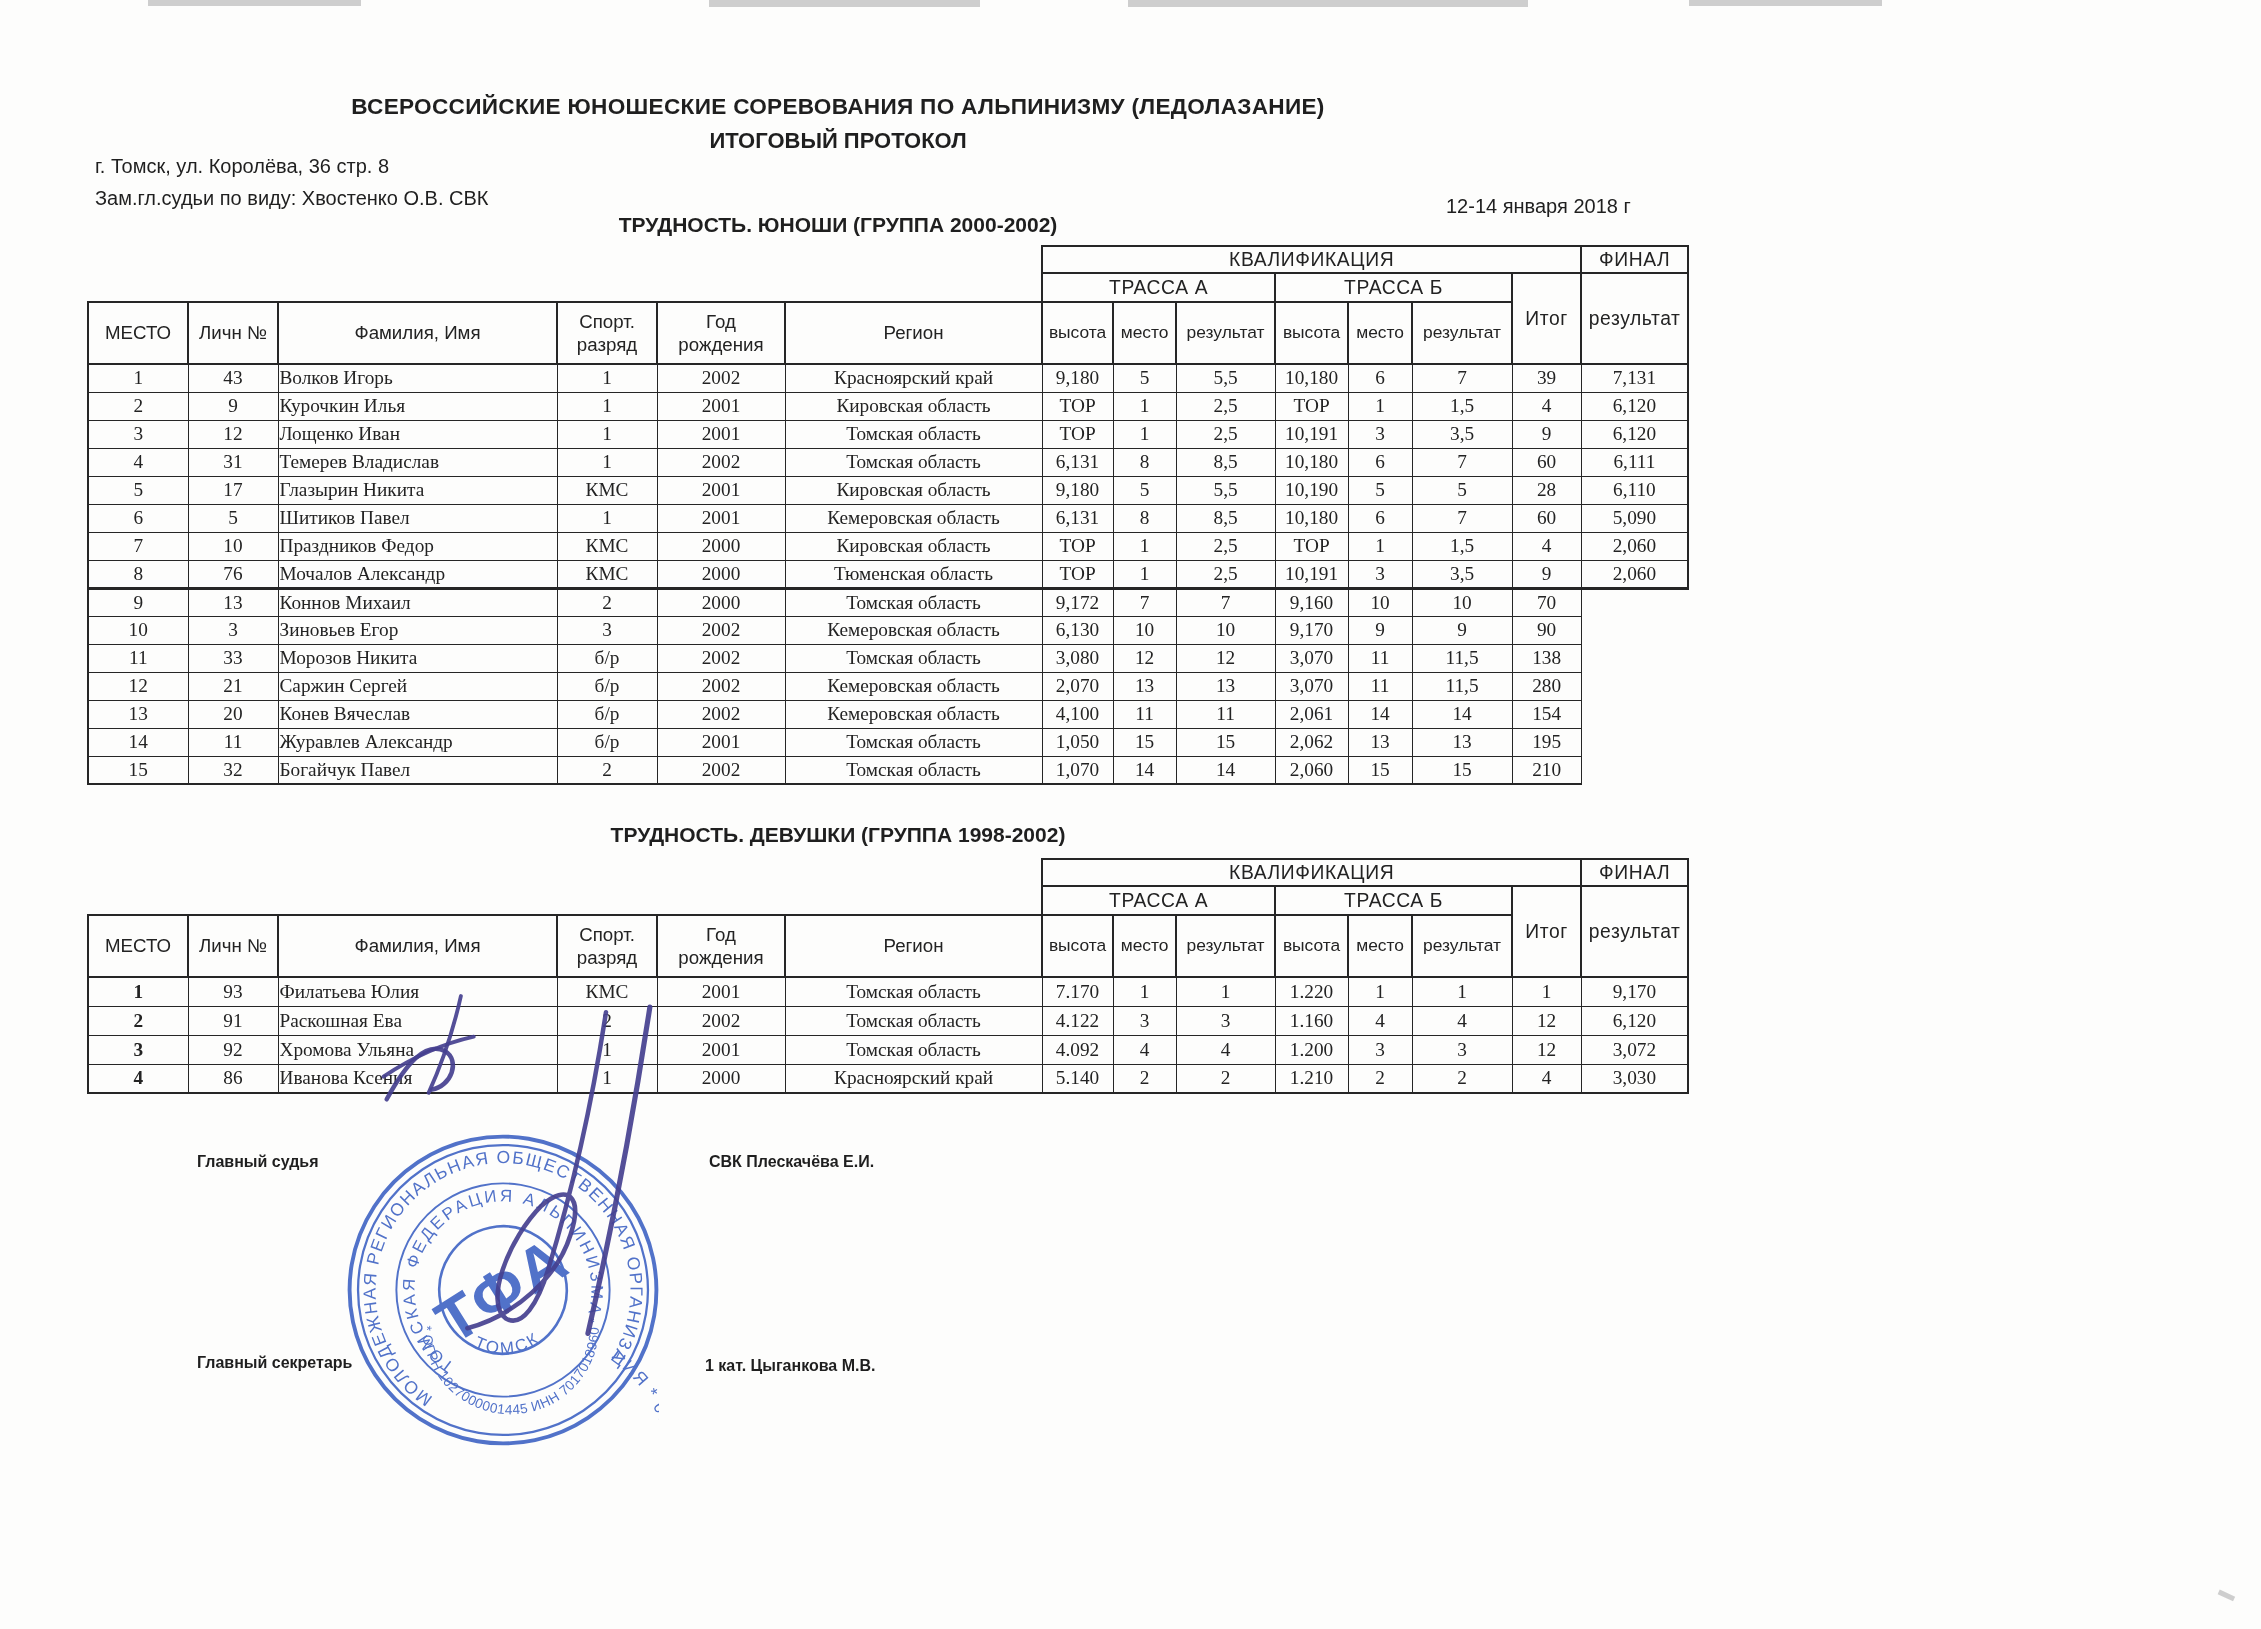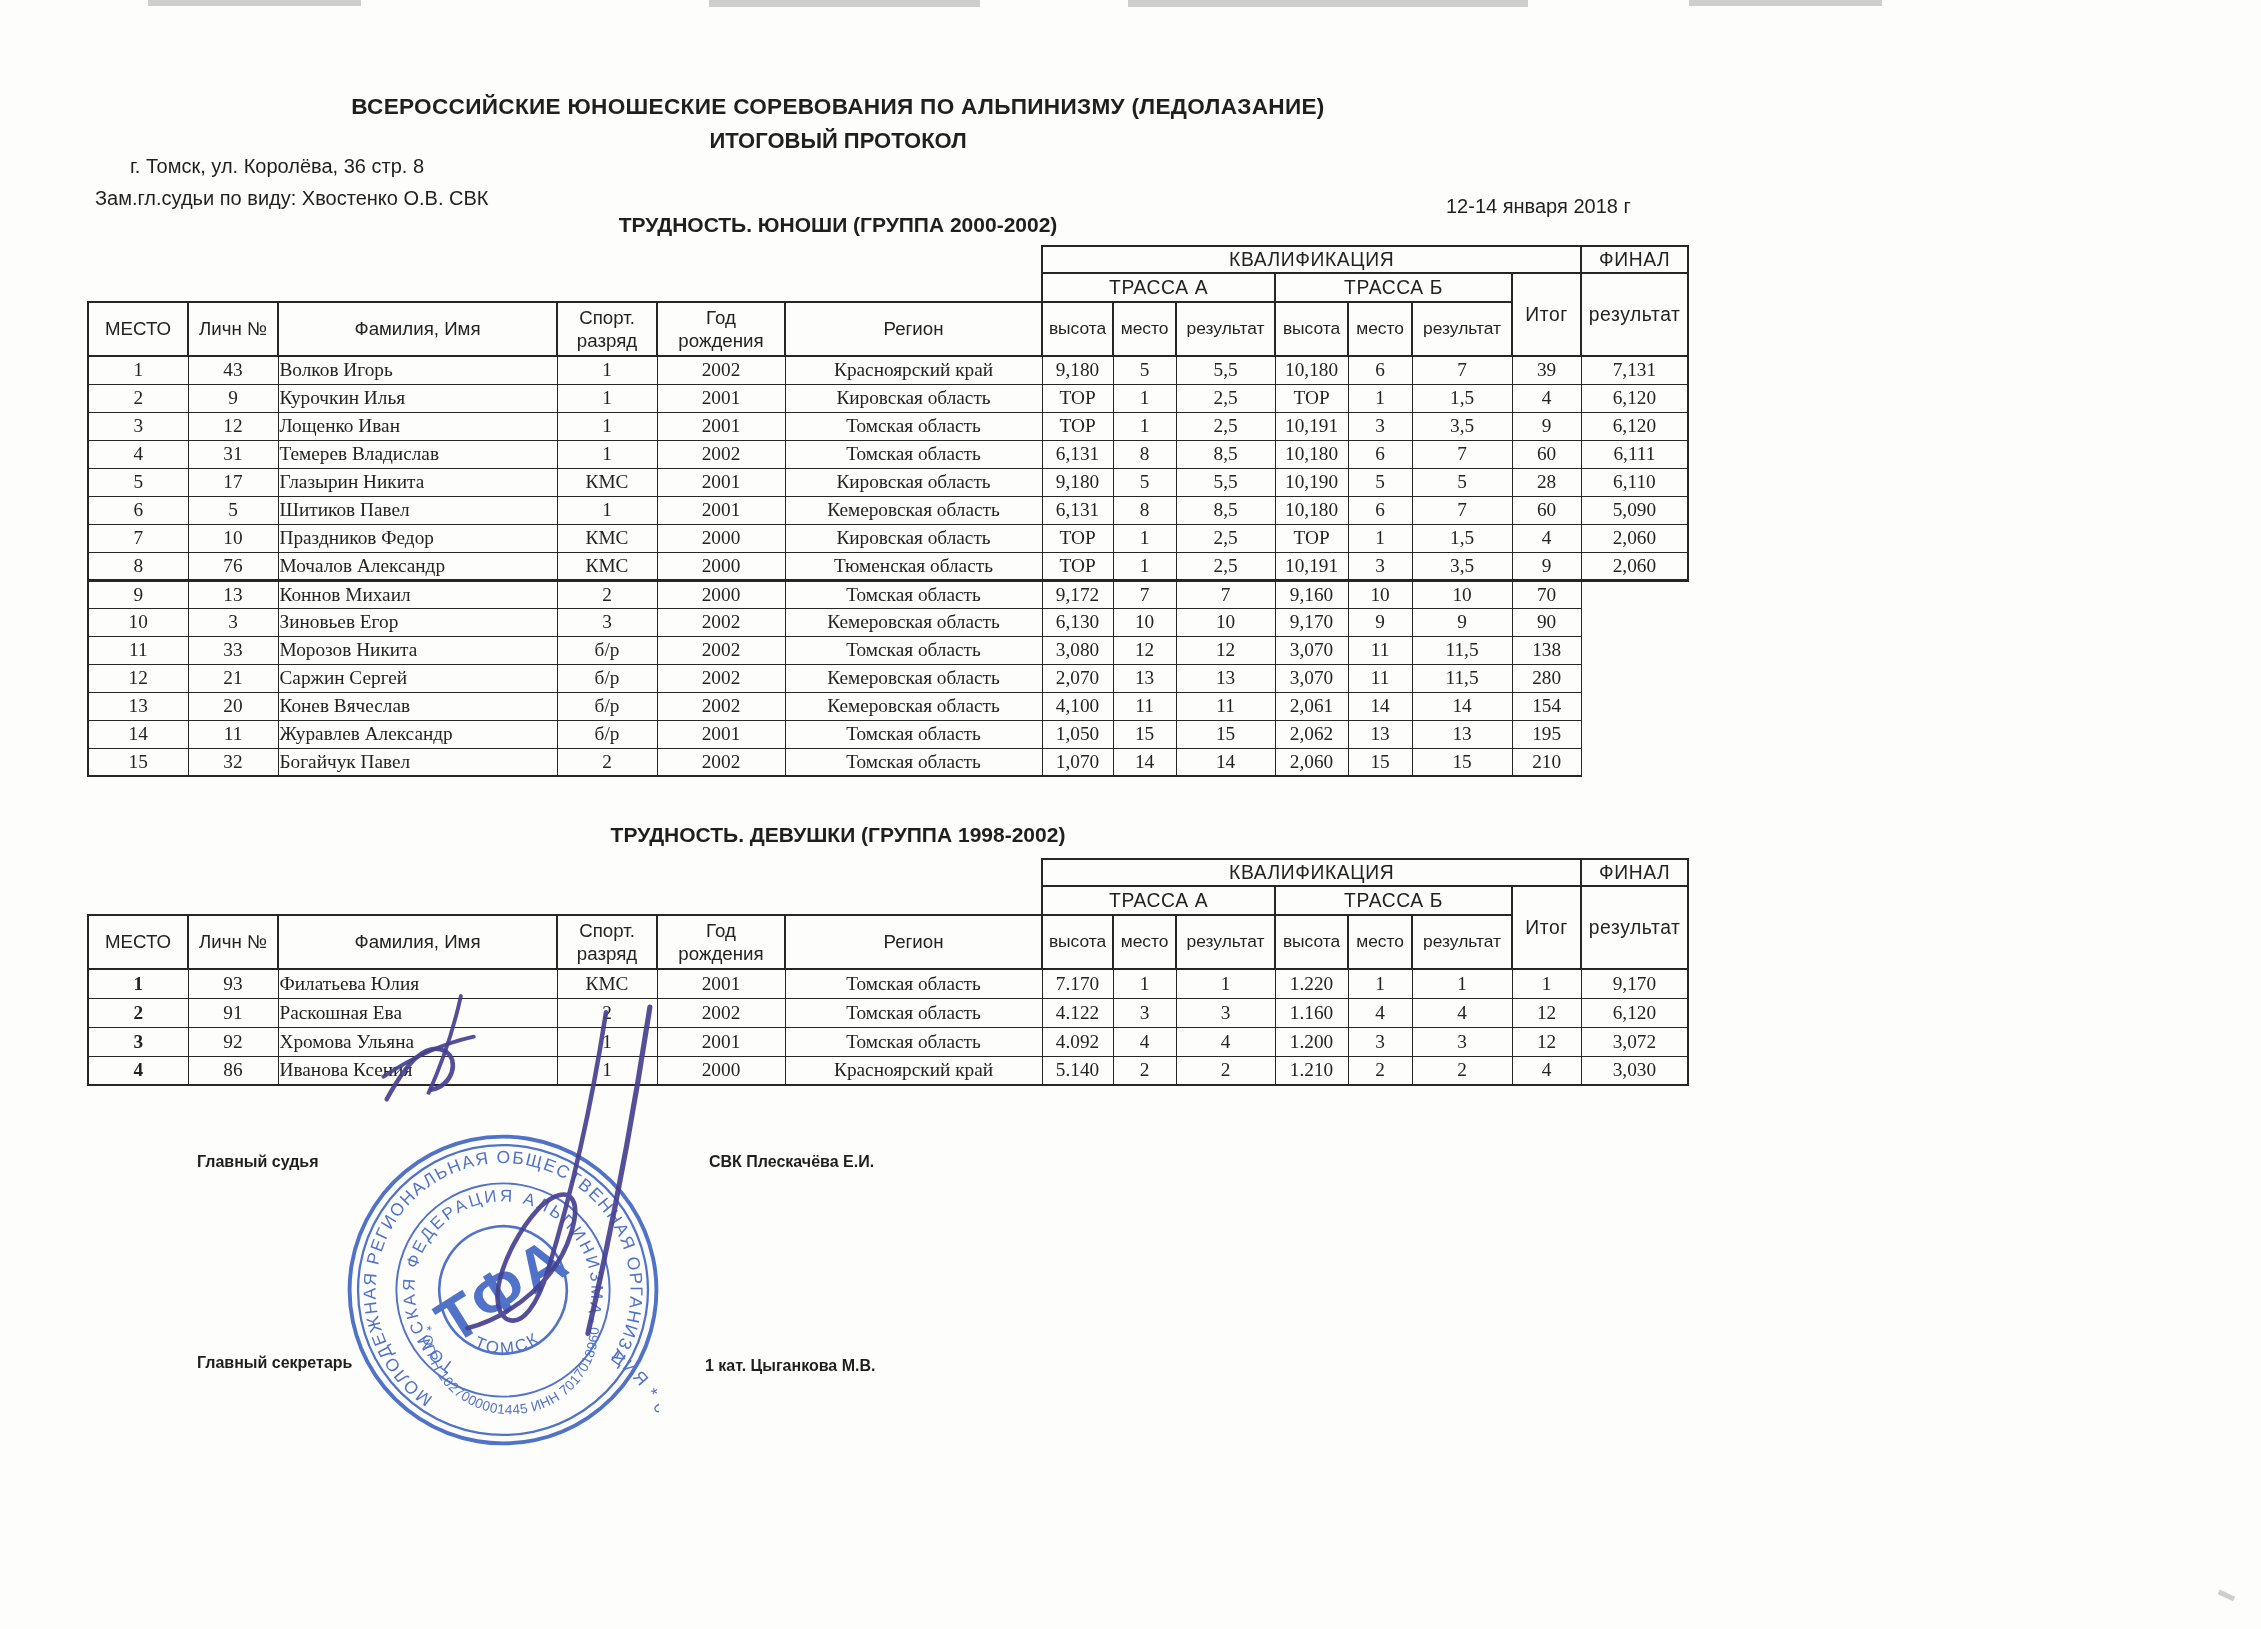--- a/index.html
+++ b/index.html
@@ -6,30 +6,30 @@
   body{width:2261px;height:1630px;position:relative;background:#fbfbf9;overflow:hidden;
        font-family:"Liberation Sans",sans-serif;color:#1f1f1f;}
   .sheet{position:absolute;inset:0;background:#fdfdfc;}
   .artifact{position:absolute;background:#a8a8a8;opacity:.55;}
   .line{position:absolute;white-space:nowrap;}
   .center-line{position:absolute;left:87px;width:1502px;text-align:center;font-weight:bold;white-space:nowrap;}
   .t1{top:94px;font-size:22.6px;letter-spacing:0.3px;}
   .t2{top:128px;font-size:22px;}
   .sec-boys{top:213px;font-size:21px;}
   .sec-girls{top:823px;font-size:21px;}
-  .venue{left:95px;top:155px;font-size:20px;margin-left:35px;}
+  .venue{left:95px;top:155px;font-size:20px;}
   .date{left:1446px;top:155px;font-size:20px;margin-top:40px;}
   .deputy{left:95px;top:187px;font-size:20px;}
 
   table.proto{position:absolute;left:87px;border-collapse:collapse;table-layout:fixed;width:1600px;}
   .proto th,.proto td{border:1.9px solid #262626;padding:0;text-align:center;overflow:hidden;color:#232323;}
   .proto thead th{border-width:2.6px;font-weight:normal;font-family:"Liberation Sans",sans-serif;}
   .proto .r-a{height:27px;}
   .proto .r-b{height:29px;}
-  .proto .r-c{height:54px;}
+  .proto .r-c{height:62px;}
   .proto .r-a th,.proto .r-b th{font-size:19.3px;letter-spacing:0.6px;}
   .proto .r-c th{font-size:18.7px;line-height:1.25;}
   .proto .r-c th.small{font-size:17.4px;}
   .proto tbody td{font-family:"Liberation Serif",serif;font-size:19.3px;}
   .proto tbody tr{height:28px;}
   .girls tbody tr{height:29px;}
   .girls tbody td:first-child{font-weight:bold;}
   .proto tbody td:nth-child(3){text-align:left;padding-left:1px;}
   .nb{border:0 !important;}
   .cut{border-right:0 !important;border-bottom:0 !important;border-top:0 !important;background:transparent;}

